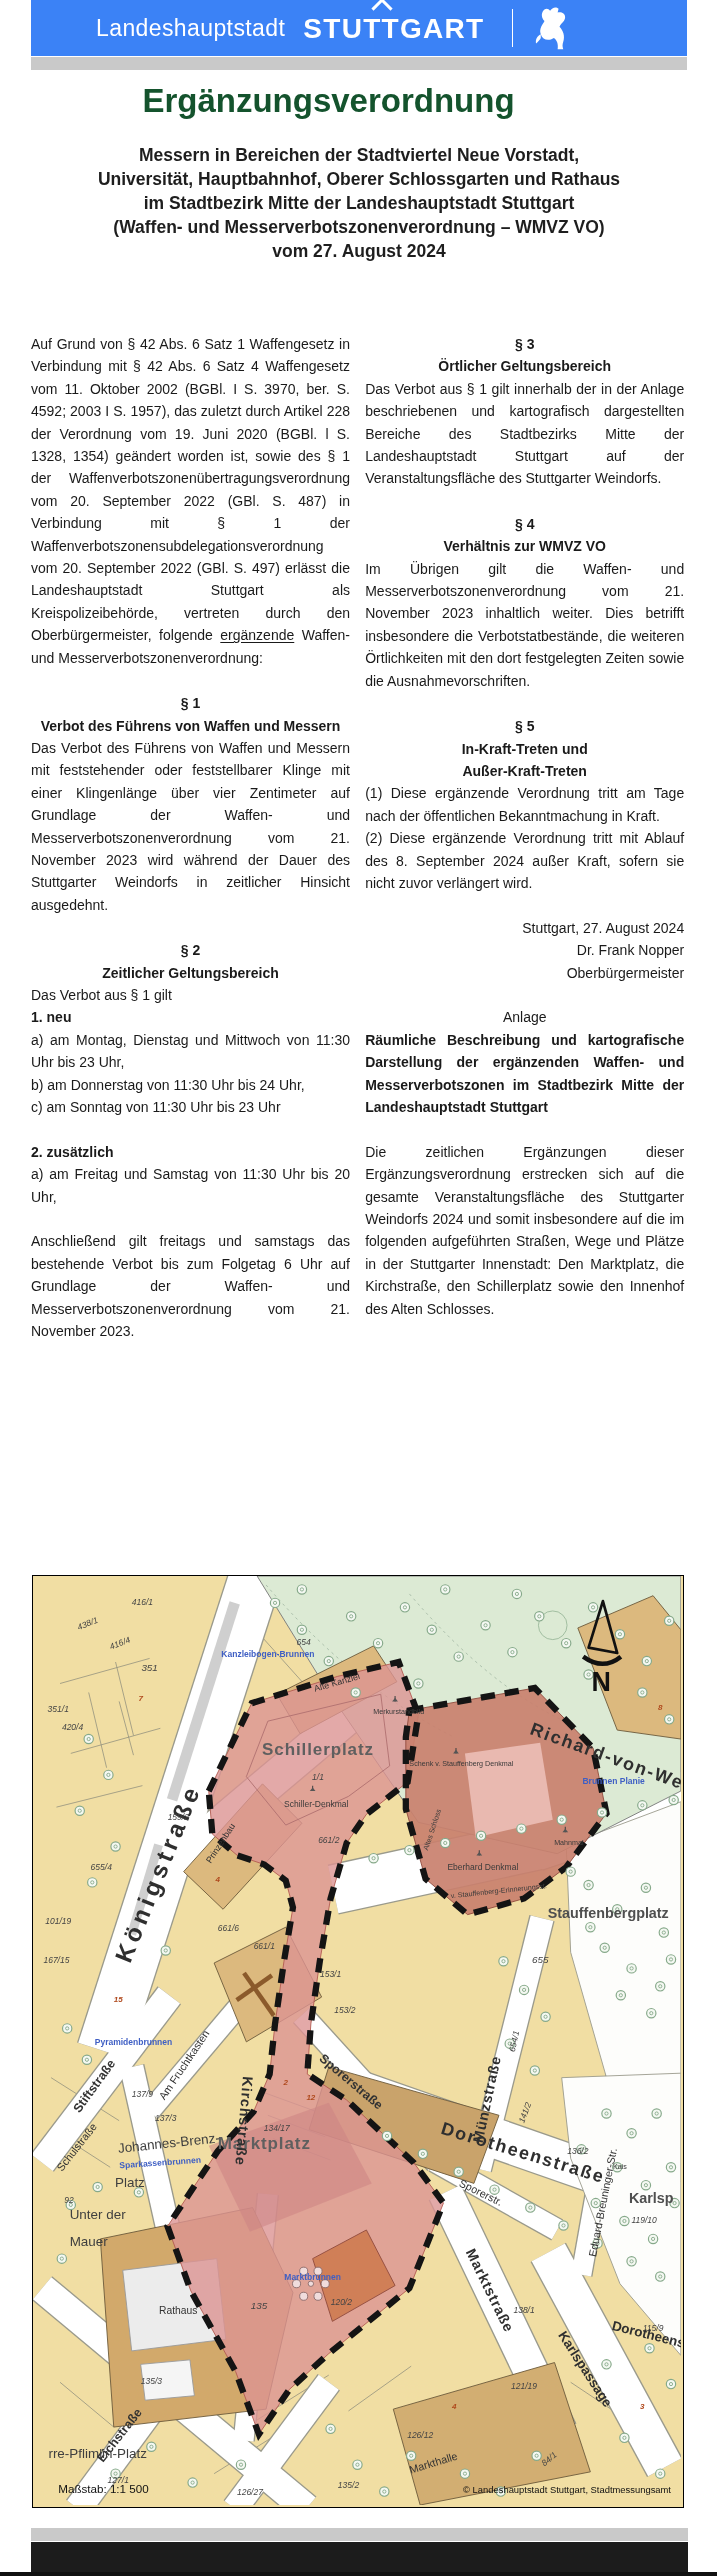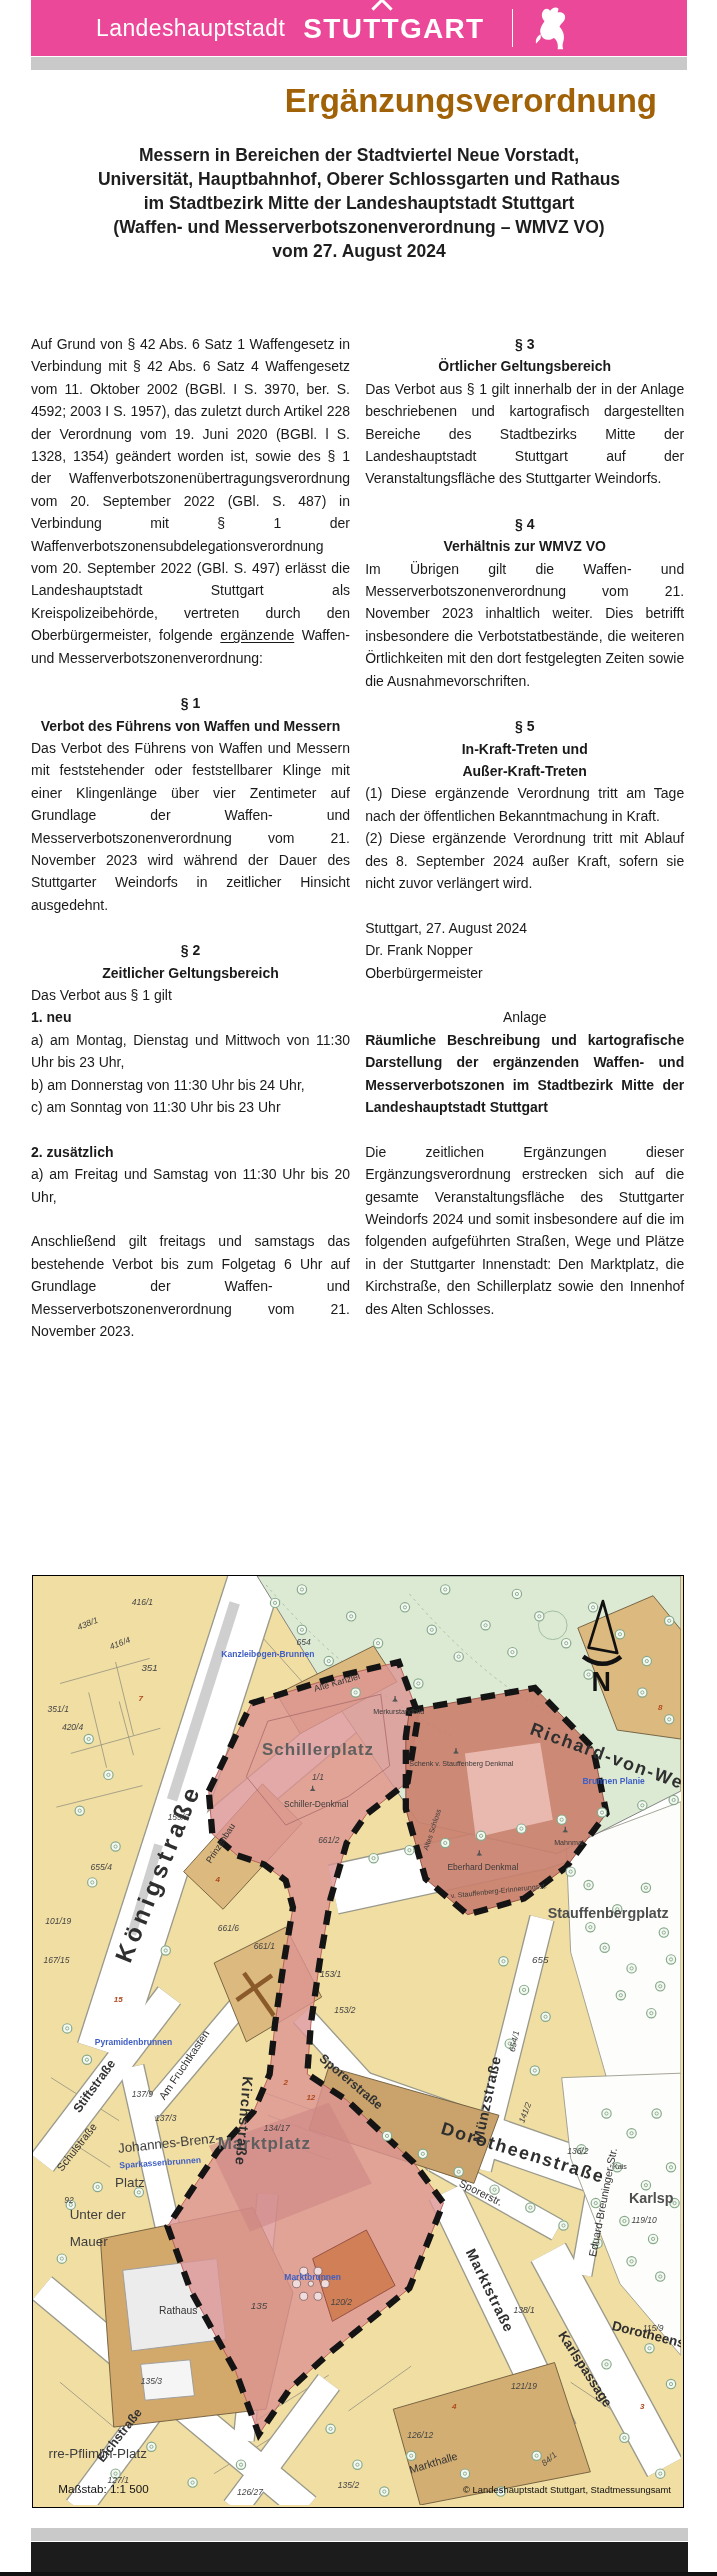--- a/index.html
+++ b/index.html
@@ -1,44 +1,44 @@
 <!DOCTYPE html>
 <html lang="de" style="font-size:14.3px"><head>
 <meta charset="utf-8">
 <style>
   html,body{margin:0;padding:0;background:#fff;}
   .page{position:relative;width:717px;height:2576px;background:#fff;overflow:hidden;
         font-family:"Liberation Sans",sans-serif;color:#1a1a1a;}
   
-  .header-bar{position:absolute;left:31px;top:0;width:656px;height:56px;background:#ec4899;
+  .header-bar{position:absolute;left:31px;top:0;width:656px;height:56px;background:#3b82f6;
               display:flex;align-items:center;}
   .org-name{color:#fff;font-size:23px;margin-left:65px;letter-spacing:0.4px;}
   .city-name{color:#fff;font-size:28px;font-weight:700;letter-spacing:1.3px;margin-left:18px;margin-top:1.8px;}
   .tt{position:relative;}
   .tt::before{content:'';position:absolute;left:50%;top:-11.7px;width:11.7px;height:11.7px;
               border-top:3.6px solid #fff;border-left:3.6px solid #fff;
               transform:translateX(-50%) rotate(45deg);}
   .sep{width:1.8px;height:38px;background:#fff;margin-left:27px;}
   .horse{margin-left:20px;display:block;}
   .header-stripe{position:absolute;left:31px;top:57px;width:656px;height:13.4px;background:#c9c9c9;}
   
-  .doc-title{position:absolute;left:0;top:82px;width:657px;text-align:right;
-             font-size:33px;font-weight:700;color:#a16207;letter-spacing:0px;}
+  .doc-title{position:absolute;left:0;top:82px;width:657px;text-align:center;
+             font-size:33px;font-weight:700;color:#14532d;letter-spacing:0px;}
   .doc-subtitle{position:absolute;left:63px;top:143px;width:592px;text-align:center;
                 font-size:17.5px;font-weight:700;line-height:24px;color:#1e1e1e;}
   
   .columns{position:absolute;left:31px;top:333px;width:654px;height:1239px;display:flex;gap:15.2px;}
   .col{width:319px;font-size:14px;line-height:22.4px;text-align:justify;}
   .par{margin:0 0 0 0;}
   .sec-head{text-align:center;font-weight:700;margin-top:23px;}
   .sec-num{text-align:center;font-weight:700;margin-top:23px;}
   .bold{font-weight:700;}
   .mt{margin-top:22.4px;}
   u{text-underline-offset:1.8px;}
-  .sig div{text-align:left;}
+  .sig div{text-align:right;}
   
   .map-wrap{position:absolute;left:32px;top:1575px;width:652px;height:933px;
             border:1.8px solid #000;box-sizing:border-box;background:#f1dea3;}
   svg{display:block;font-family:"Liberation Sans",sans-serif;}
   .st-edge{stroke:#9a9a8c;fill:none;}
   .st-fill{stroke:#ffffff;fill:none;}
   .ml-street-xl{font-size:27px;fill:#2f2f2f;font-weight:700;letter-spacing:5px;}
   .ml-street-xl2{font-size:20px;fill:#2f2f2f;font-weight:700;letter-spacing:2px;}
   .ml-street-lg{font-size:16px;fill:#2f2f2f;font-weight:700;letter-spacing:1px;}
   .ml-street-lg2{font-size:15px;fill:#2f2f2f;font-weight:700;}

